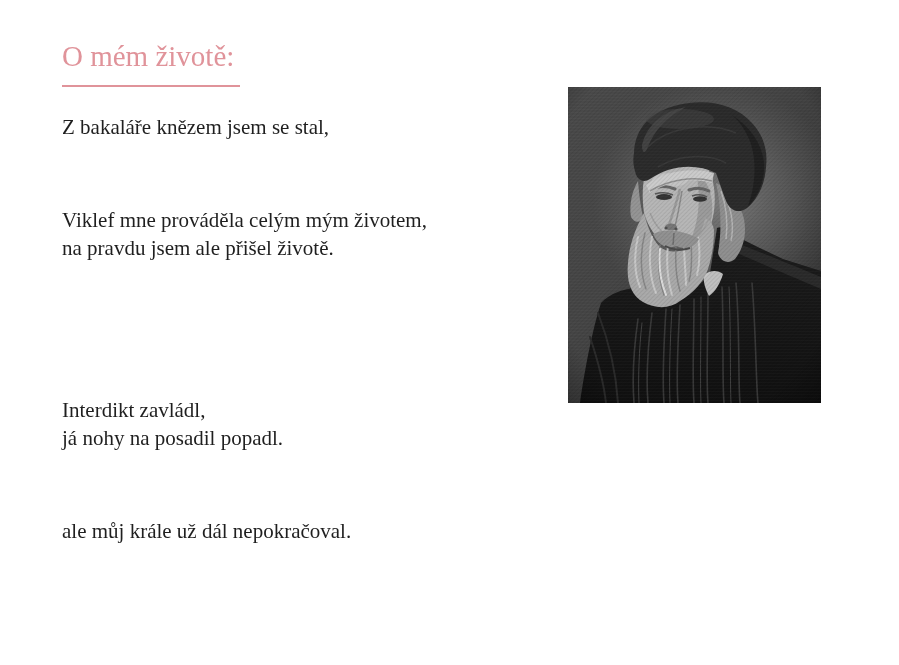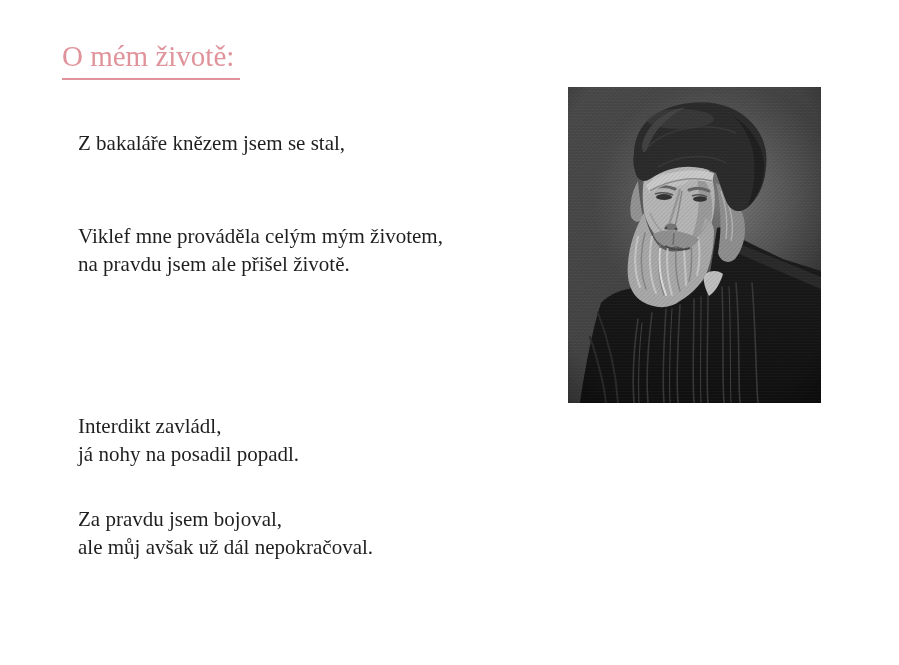--- a/index.html
+++ b/index.html
@@ -16,26 +16,26 @@
     margin:0;
     font-size:29px;
     line-height:36px;
     font-weight:normal;
     color:var(--title,#e0939a);
   }
   .title-text{
     display:inline-block;
     border-bottom:2px solid var(--title,#e0939a);
     padding-right:6px;
-    padding-bottom:4px;
+    padding-bottom:11px;
   }
   .stanza{
     position:absolute;
     left:62px;
-    margin:16px;
+    margin:0;
     font-size:21px;
     line-height:28px;
     color:var(--body_text,#1f1f1f);
     white-space:nowrap;
   }
   .s1{top:113px}.s2{top:206px}.s3{top:303px}.s4{top:396px}.s5{top:489px}
   .portrait{
     position:absolute;
     left:568px;top:87px;
     width:253px;height:316px;
@@ -48,21 +48,21 @@
 
 <div class="slide">
 
   <h1 class="title"><span class="title-text">O mém životě:</span></h1>
 
   <div>
     <p class="stanza s1"><span>Z bakaláře knězem jsem se stal,</span><br></p>
     <p class="stanza s2"><span>Viklef mne prováděla celým mým životem,</span><br><span>na pravdu jsem ale přišel životě.</span></p>
     <p class="stanza s3"><br></p>
     <p class="stanza s4"><span>Interdikt zavládl,</span><br><span>já nohy na posadil popadl.</span></p>
-    <p class="stanza s5"><span>Za pravdu jsem bojoval,</span><br><span>ale můj avšak už dál nepokračoval.</span></p>
+    <p class="stanza s5"><br><span>ale můj krále už dál nepokračoval.</span></p>
   </div>
 
   <figure class="portrait">
     <svg viewBox="0 0 253 316" xmlns="http://www.w3.org/2000/svg" role="img">
       <defs>
         <linearGradient id="bgG" x1="0" y1="0" x2="1" y2="1">
           <stop offset="0" stop-color="#4a4a4a"></stop>
           <stop offset="0.4" stop-color="#454545"></stop>
           <stop offset="0.75" stop-color="#383838"></stop>
           <stop offset="1" stop-color="#2c2c2c"></stop>

